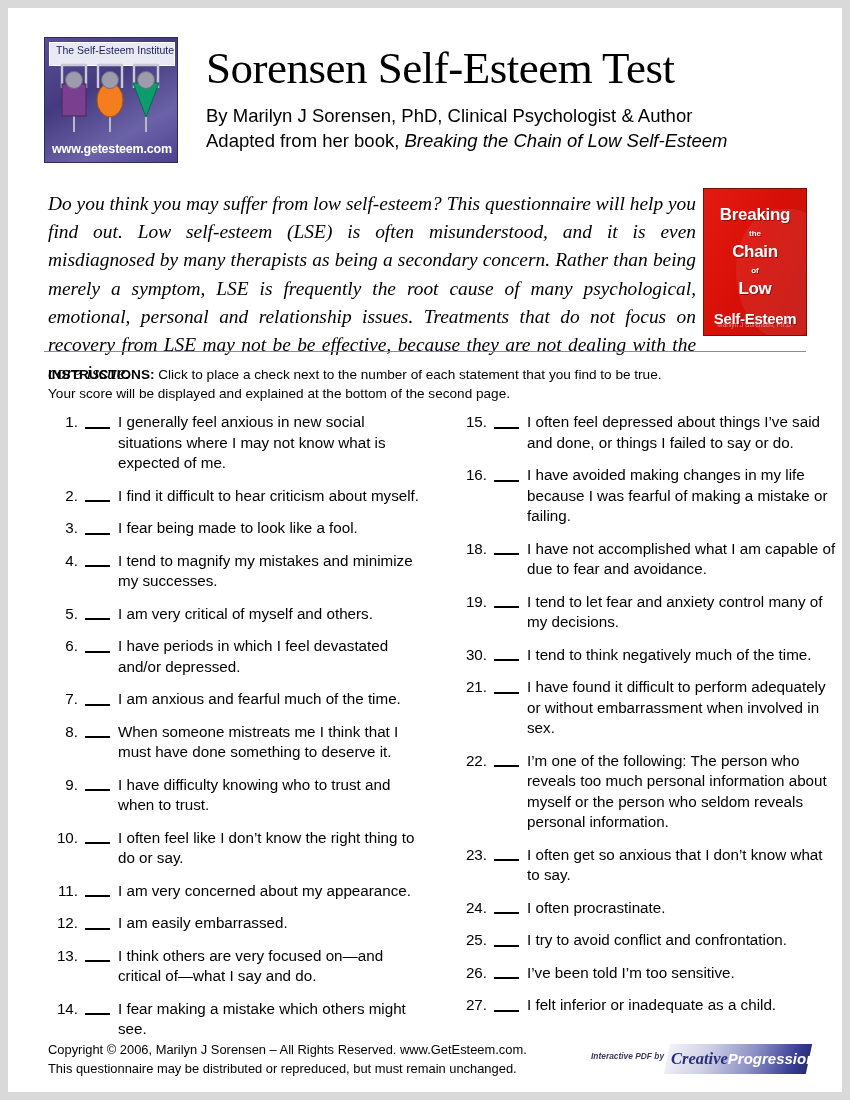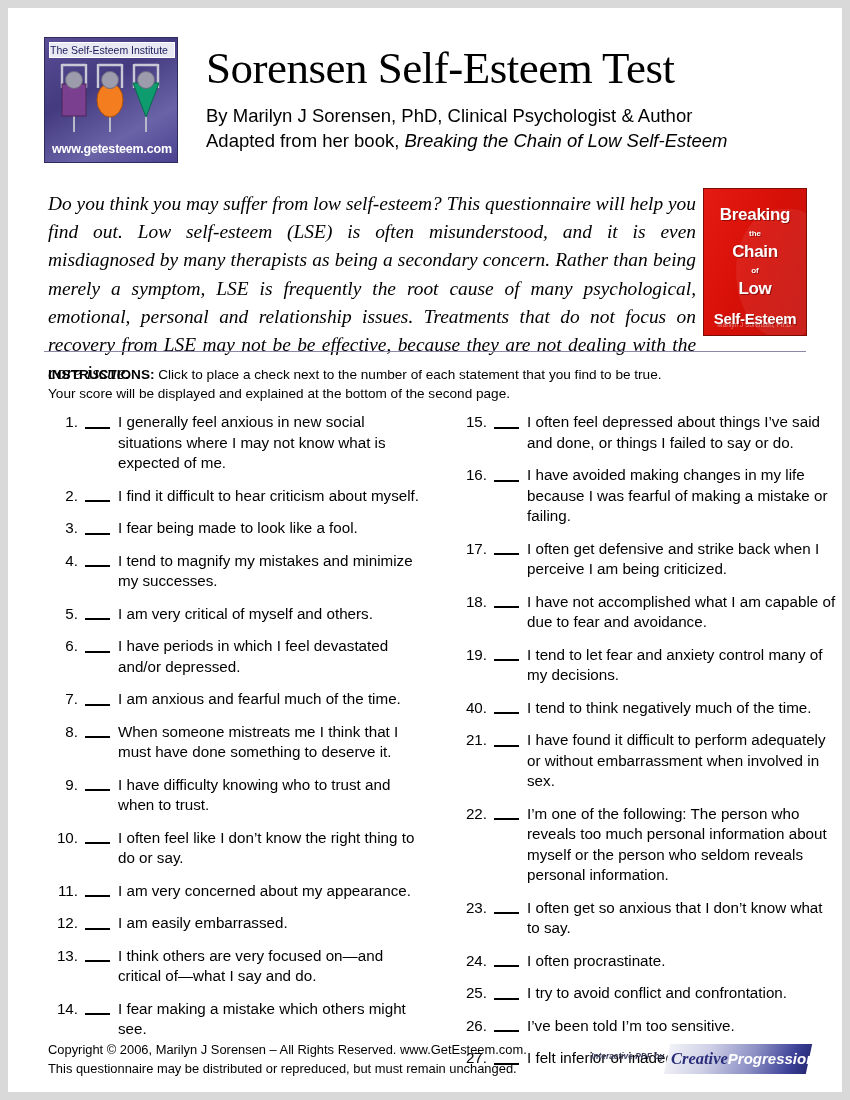--- a/index.html
+++ b/index.html
@@ -38,28 +38,28 @@
     height: 126px;
     background: linear-gradient(150deg, #5a4e96 0%, #433a7f 38%, #6b63a8 72%, #4b4190 100%);
     border: 1px solid #2f2a5e;
     box-sizing: border-box;
   }
   .logo-title {
     position: absolute;
     left: 4px;
     top: 4px;
     width: 126px;
-    height: 16px;
+    height: 24px;
     background: #e9e9f4;
     border: 1px solid #ffffff;
     box-sizing: border-box;
     color: #1b1b5a;
     font-size: 10.5px;
     line-height: 14px;
-    text-align: left;
+    text-align: right;
     white-space: nowrap;
     font-family: "Liberation Sans", sans-serif;
   }
   .logo-figs {
     position: absolute;
     left: 8px;
     top: 24px;
     width: 118px;
     height: 74px;
   }
@@ -426,36 +426,31 @@
           <div class="qnum">15.</div>
           <div class="qblank"></div>
           <div class="qtext">I often feel depressed about things I’ve said and done, or things I failed to say or do.</div>
         </div>
         <div class="qrow">
           <div class="qnum">16.</div>
           <div class="qblank"></div>
           <div class="qtext">I have avoided making changes in my life because I was fearful of making a mistake or failing.</div>
         </div>
         <div class="qrow">
-          <div class="qnum">17.</div>
-          <div class="qblank"></div>
-          <div class="qtext">I often get defensive and strike back when I perceive I am being criticized.</div>
-        </div>
-        <div class="qrow">
           <div class="qnum">18.</div>
           <div class="qblank"></div>
           <div class="qtext">I have not accomplished what I am capable of due to fear and avoidance.</div>
         </div>
         <div class="qrow">
           <div class="qnum">19.</div>
           <div class="qblank"></div>
           <div class="qtext">I tend to let fear and anxiety control many of my decisions.</div>
         </div>
         <div class="qrow">
-          <div class="qnum">40.</div>
+          <div class="qnum">30.</div>
           <div class="qblank"></div>
           <div class="qtext">I tend to think negatively much of the time.</div>
         </div>
         <div class="qrow">
           <div class="qnum">21.</div>
           <div class="qblank"></div>
           <div class="qtext">I have found it difficult to perform adequately or without embarrassment when involved in sex.</div>
         </div>
         <div class="qrow">
           <div class="qnum">22.</div>

